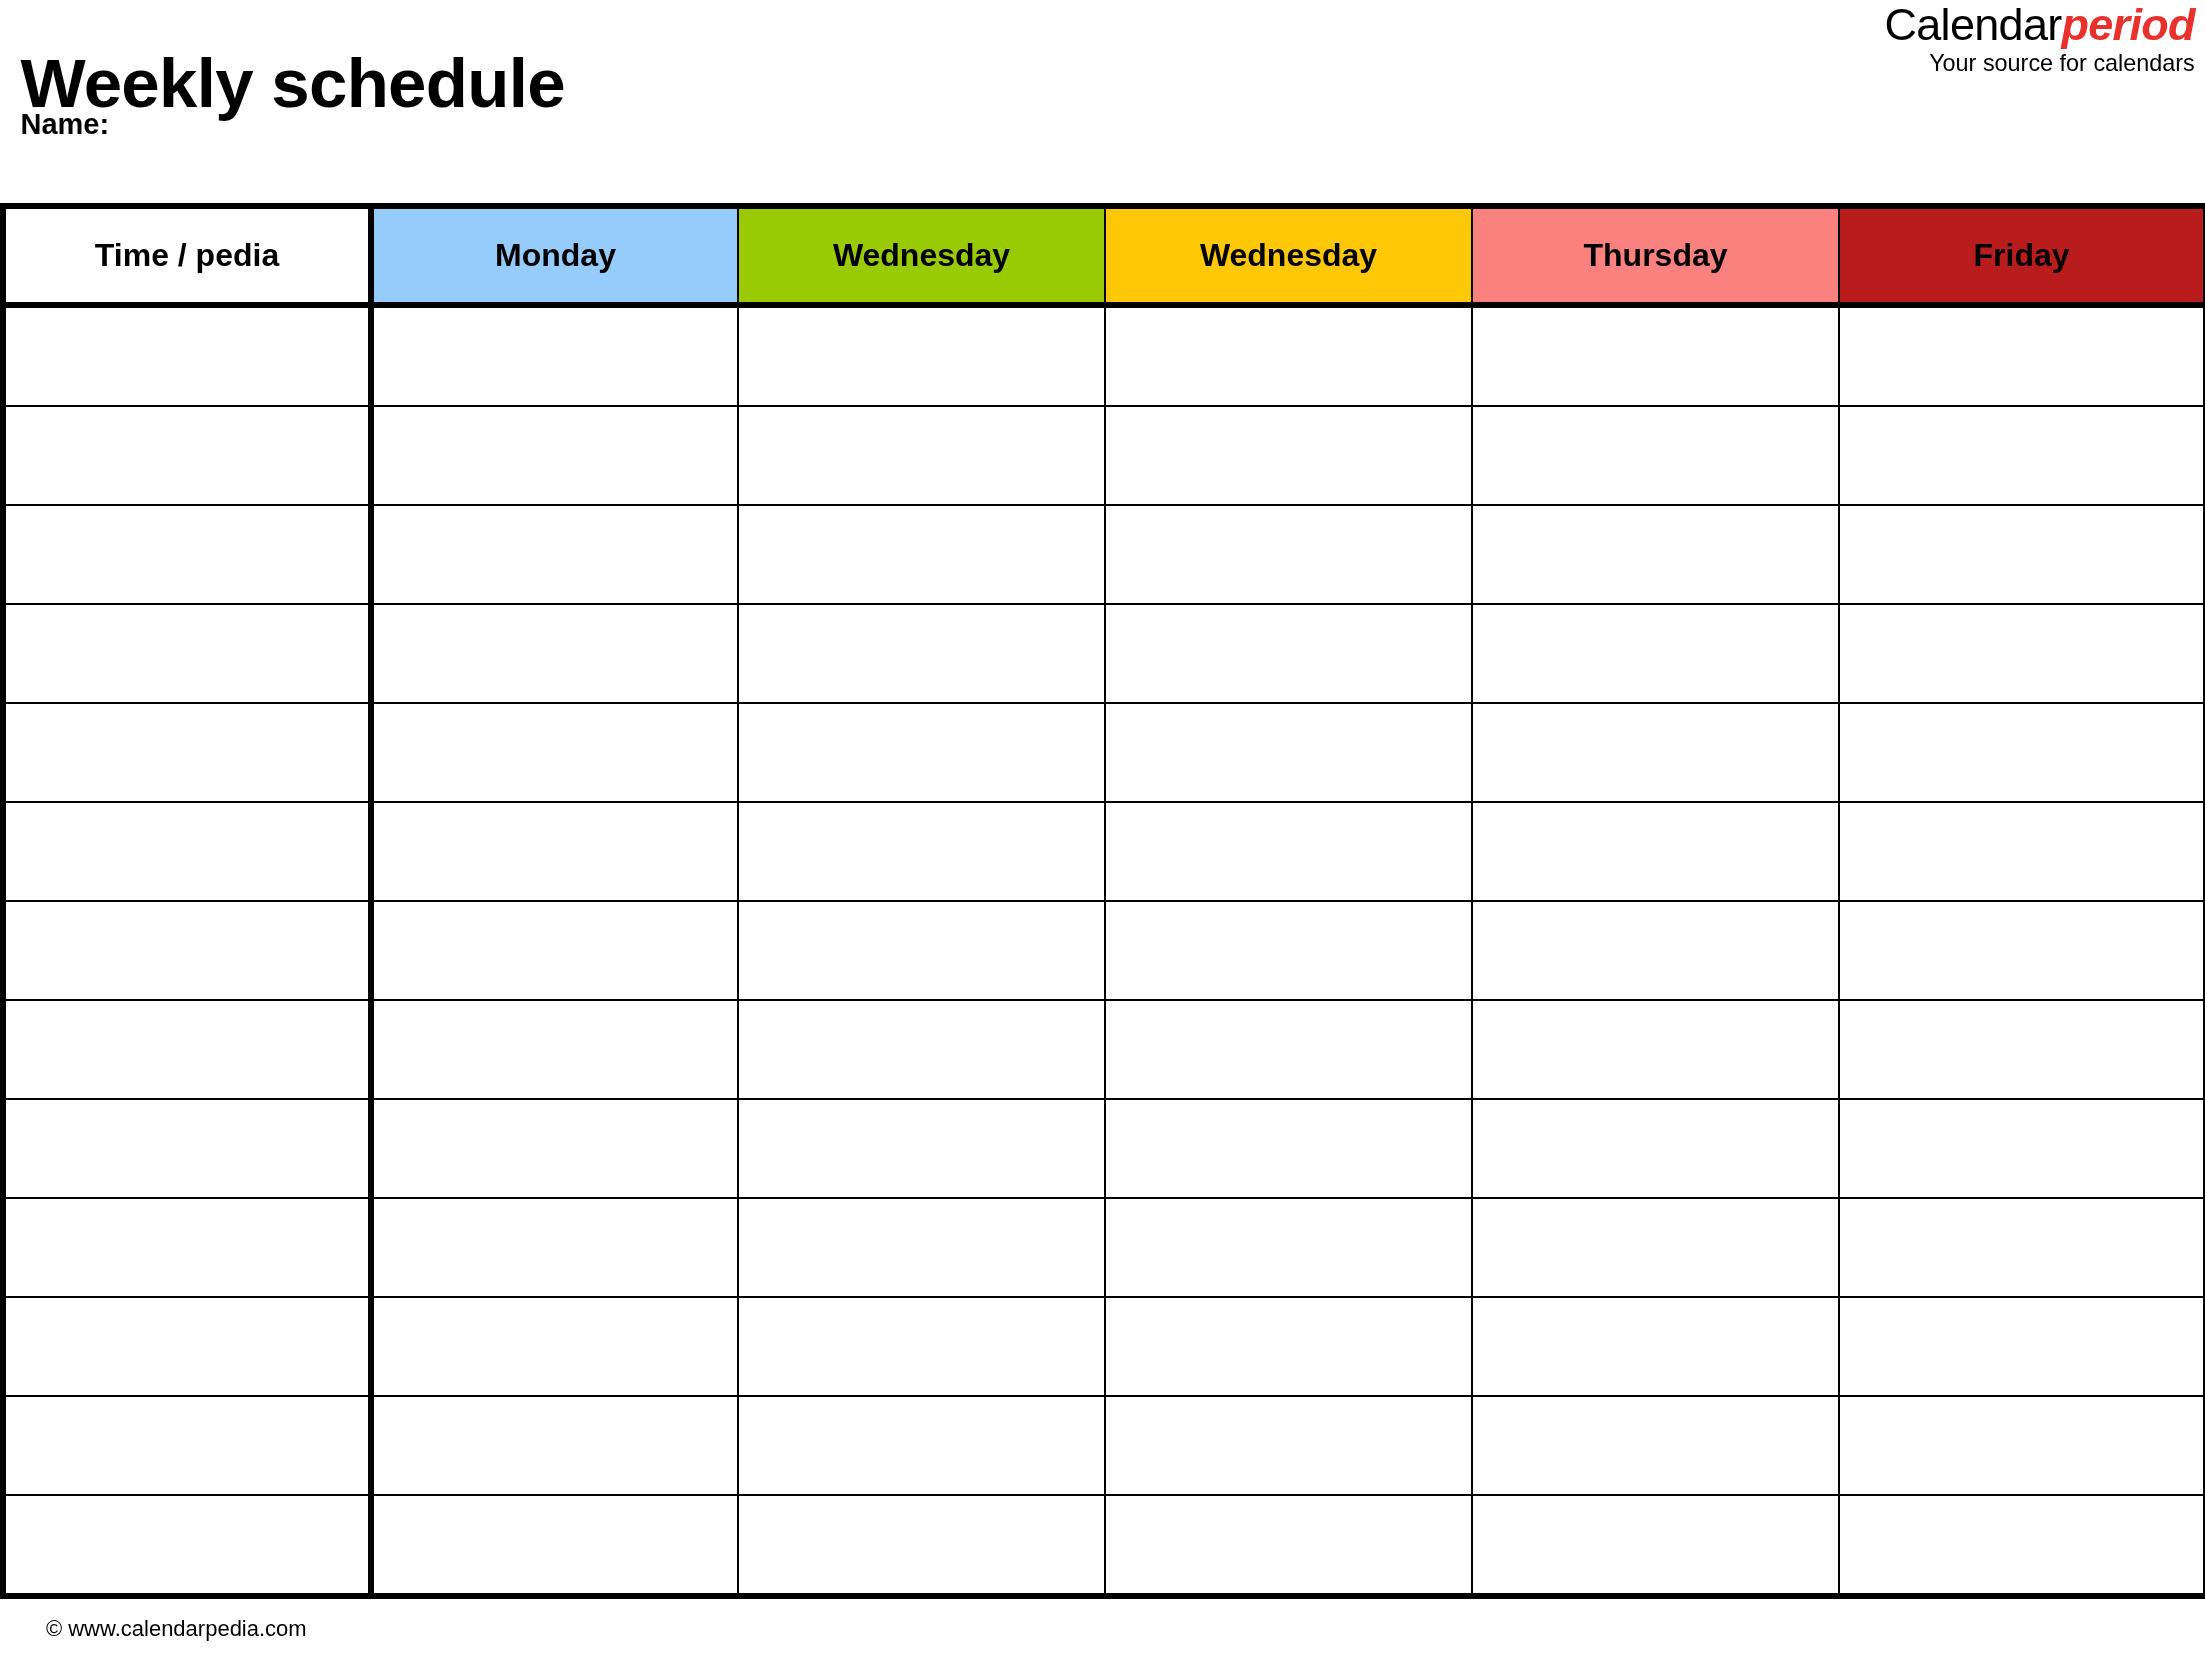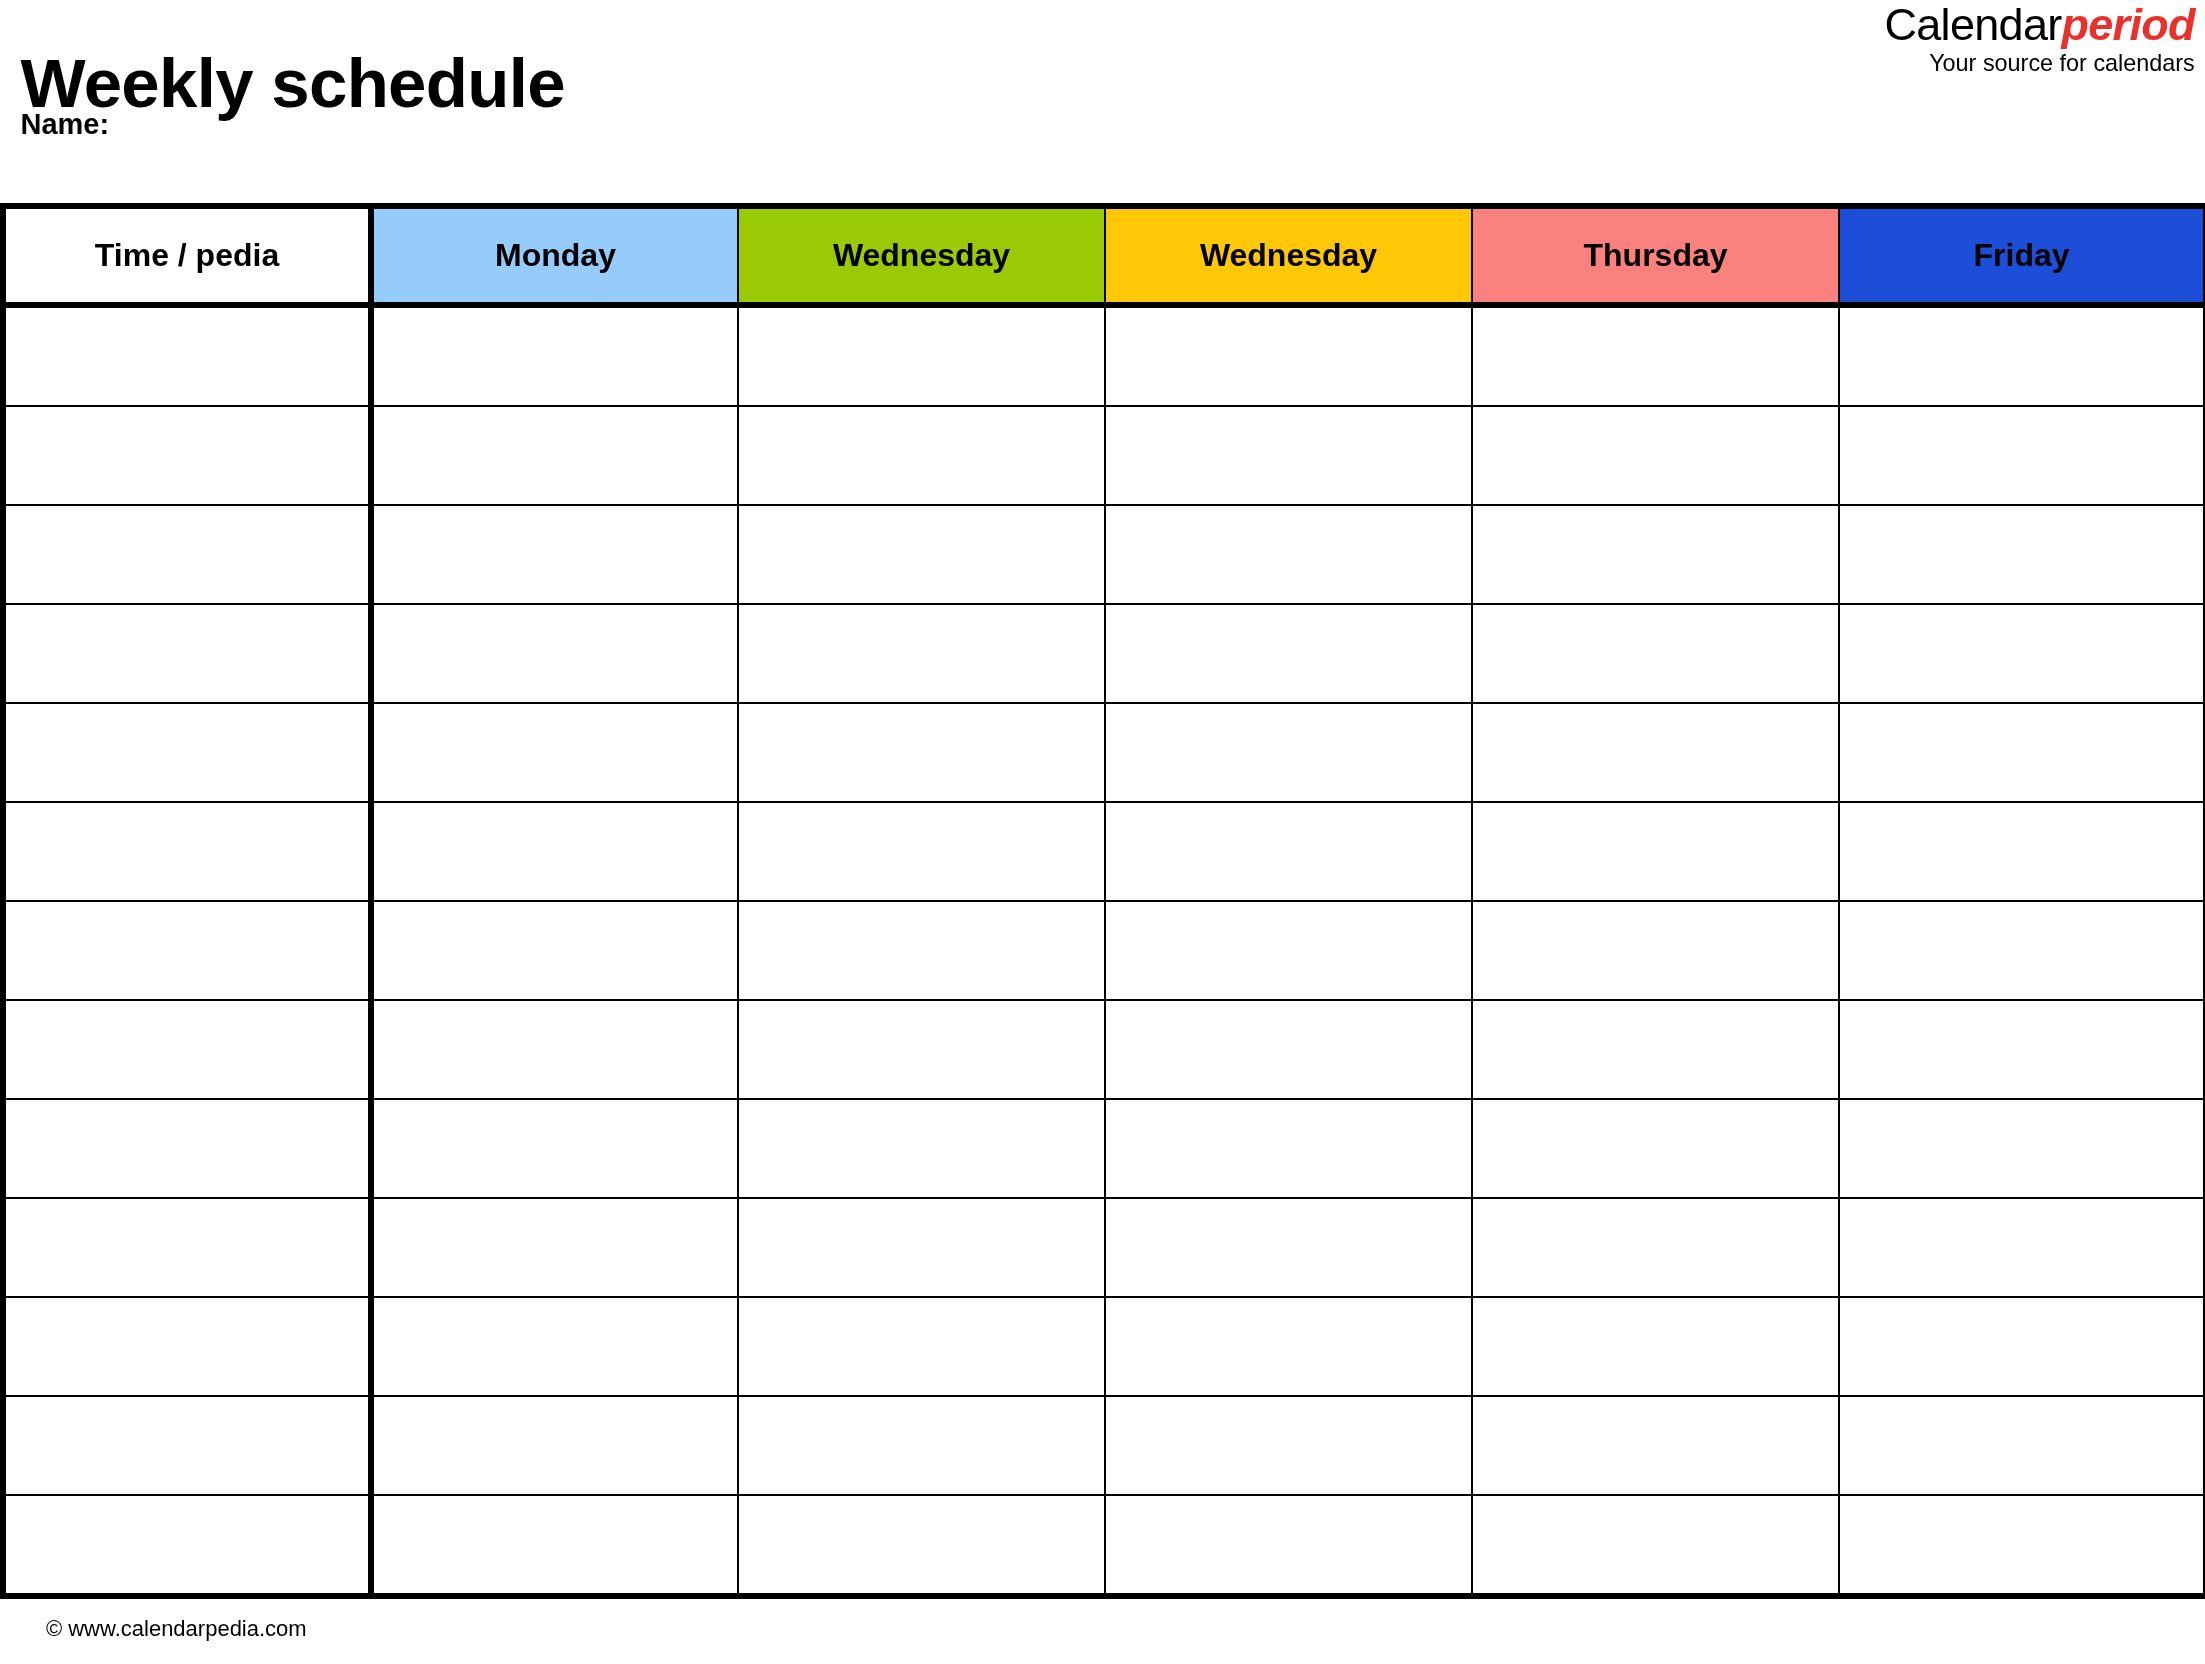--- a/index.html
+++ b/index.html
@@ -168,21 +168,21 @@
     <col class="col-day">
     <col class="col-day">
   </colgroup>
   <thead>
     <tr>
         <th class="cell-time" style="background: rgb(255, 255, 255);"><span>Time / pedia</span></th>
         <th class="cell-day" style="background: rgb(150, 204, 252);"><span>Monday</span></th>
         <th class="cell-day" style="background: rgb(154, 202, 4);"><span>Wednesday</span></th>
         <th class="cell-day" style="background: rgb(255, 200, 6);"><span>Wednesday</span></th>
         <th class="cell-day" style="background: rgb(251, 129, 127);"><span>Thursday</span></th>
-        <th class="cell-day" style="background: #1d4ed8;"><span>Friday</span></th>
+        <th class="cell-day" style="background: #b91c1c;"><span>Friday</span></th>
       </tr>
   </thead>
   <tbody>
       <tr>
         <td class="cell-time"></td>
         <td class="cell-day"></td>
         <td class="cell-day"></td>
         <td class="cell-day"></td>
         <td class="cell-day"></td>
         <td class="cell-day"></td>

